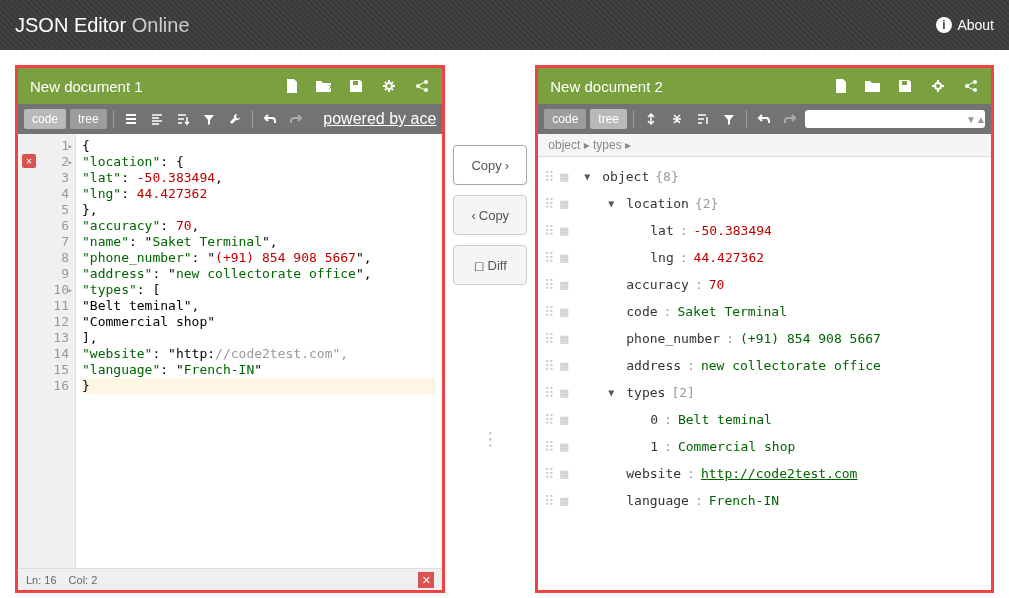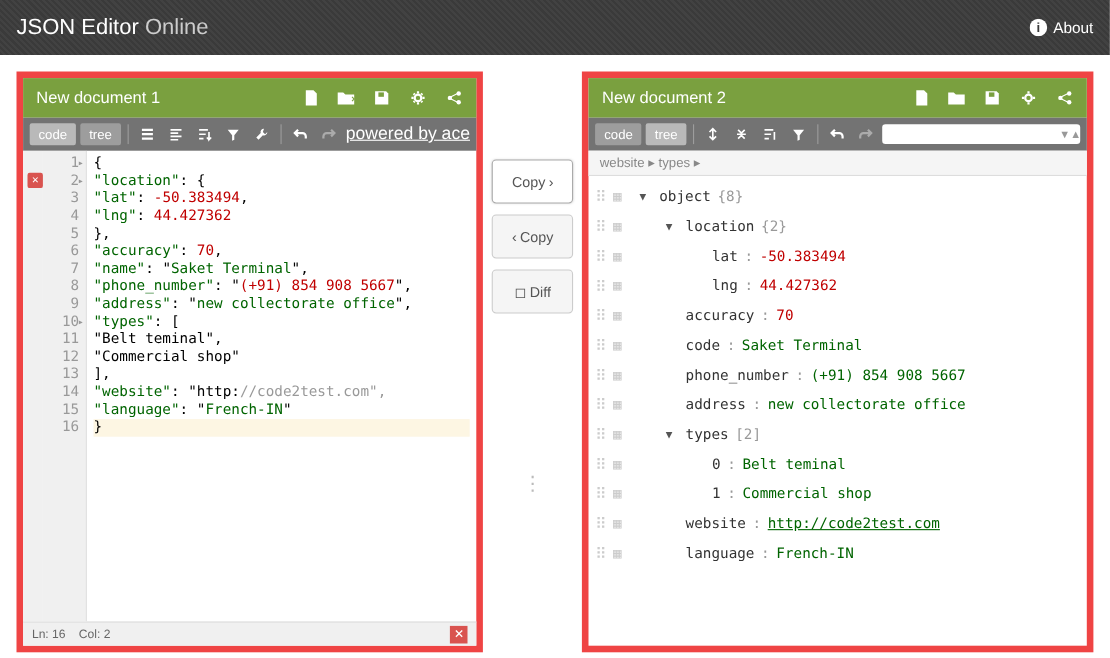--- a/index.html
+++ b/index.html
@@ -4,21 +4,21 @@
 <style>
 * { margin: 0; padding: 0; box-sizing: border-box; }
 body { font-family: Arial, sans-serif; font-size: 13px; background: #fff; width: 1009px; height: 598px; overflow: hidden; }
 
 .header { background: repeating-linear-gradient(45deg, #3a3a3a, #3a3a3a 2px, #424242 2px, #424242 4px); height: 50px; display: flex; align-items: center; justify-content: space-between; padding: 0 15px; color: #fff; }
 .header-title { font-size: 20px; font-weight: 300; }
 .header-title .light { color: #ccc; font-weight: 300; }
 .about { color: #fff; font-size: 14px; display: flex; align-items: center; gap: 5px; cursor: pointer; }
 
 .main { display: flex; padding: 15px; gap: 0; height: 558px; }
-.panel { flex: 1; border: 6px solid #ef4444; display: flex; flex-direction: column; background: #fff; }
+.panel { flex: 1; border: 3px solid #ef4444; display: flex; flex-direction: column; background: #fff; }
 
 .panel-header { background: #7aa03f; color: #fff; height: 36px; display: flex; align-items: center; justify-content: space-between; padding: 0 12px; }
 .doc-title { font-size: 15px; }
 .header-icons { display: flex; gap: 15px; }
 .header-icons svg { fill: #fff; cursor: pointer; }
 
 .toolbar { background: #737373; height: 30px; display: flex; align-items: center; padding: 0 6px; gap: 4px; }
 .mode-btn { background: rgba(255,255,255,0.3); color: #fff; padding: 3px 8px; border: none; font-size: 12px; cursor: pointer; border-radius: 2px; }
 .mode-btn.active { background: rgba(255,255,255,0.5); }
 .toolbar-icon { color: #fff; cursor: pointer; padding: 2px 4px; display: inline-flex; }
@@ -276,21 +276,21 @@
         </span>
       <div class="search-box">
         <svg width="12" height="12" viewBox="0 0 12 12">
             <circle cx="5" cy="5" r="4" fill="none" stroke="#999"></circle>
             <path d="M8 8l3 3" stroke="#999"></path>
           </svg>
         <input placeholder="" style="">
         <span style="color:#999;font-size:10px">▼▲</span>
       </div>
     </div>
-    <div class="breadcrumb">website ▸ types ▸</div>
+    <div class="breadcrumb">object ▸ types ▸</div>
     <div class="tree-view" id="right-tree">
         <div class="tree-row">
           <span class="drag-handle">⠿</span>
           <span class="ctx-menu">▦</span>
           <span class="indent" style="width:0px"></span>
           <span class="expand">▼</span>
           <span class="tree-key">object</span> 
           <span class="tree-count">{8}</span>
         </div>
         <div class="tree-row">

